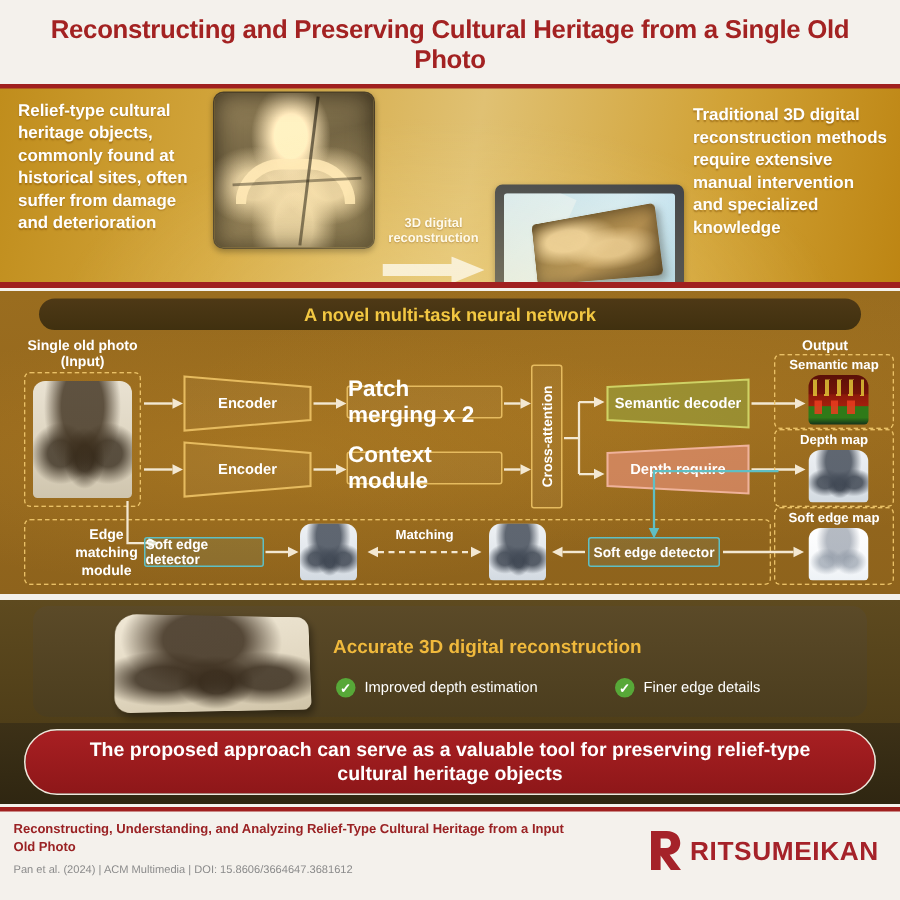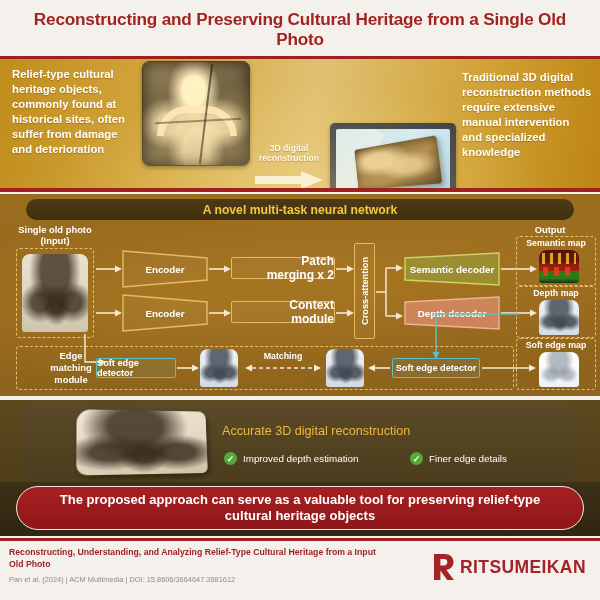--- a/index.html
+++ b/index.html
@@ -183,23 +183,22 @@
     content:""; position:absolute; left:8%; top:8%; width:84%; height:34%;
     background: repeating-linear-gradient(92deg, rgba(240,220,60,.75) 0 3px, rgba(0,0,0,0) 3px 8px);
   }
   .relief-sem::after{
     content:""; position:absolute; left:10%; top:52%; width:80%; height:26%;
     background: repeating-linear-gradient(90deg, rgba(235,60,30,.85) 0 5px, rgba(0,0,0,0) 5px 11px);
   }
 
   .box-node {
     position:absolute; display:flex; align-items:center; justify-content:center;
-    color:#fff; font-size:12px; font-weight:600; text-align:right;
+    color:#fff; font-size:15px; font-weight:600; text-align:left;
     border-radius:2px;
-    padding-left:20px;
   }
   .node-plain { border:1.3px solid #e6bb5f; background: rgba(255,255,255,.04); }
   .trap-wrap { position:absolute; }
   .trap-wrap svg { position:absolute; left:0; top:0; }
   .trap-label {
     position:absolute; inset:0; display:flex; align-items:center; justify-content:center;
     color:#fff; font-size:9.8px; font-weight:700;
   }
   .vbox {
     position:absolute; border:1.3px solid #e6bb5f; border-radius:2px;
@@ -239,21 +238,21 @@
       radial-gradient(ellipse at 24% 66%, rgba(48,36,22,.8) 0 13%, rgba(0,0,0,0) 30%),
       radial-gradient(ellipse at 50% 70%, rgba(48,36,22,.85) 0 12%, rgba(0,0,0,0) 28%),
       radial-gradient(ellipse at 76% 66%, rgba(48,36,22,.8) 0 13%, rgba(0,0,0,0) 30%),
       linear-gradient(170deg,#f0e8d6 0%,#e3d9c3 55%,#cfc3a7 100%);
     transform: perspective(300px) rotateY(10deg) rotateX(6deg);
     border-radius: 14px 8px 6px 10px;
     box-shadow: 2px 3px 6px rgba(0,0,0,.4);
   }
   .result-title {
     position:absolute; left:222px; top:424px;
-    color:#f0b93c; font-size:12.6px; font-weight:normal;
+    color:#f0b93c; font-size:12.6px; font-weight:bold;
   }
   .bullet {
     position:absolute; display:flex; align-items:center; gap:6px;
     color:#ffffff; font-size:9.8px;
   }
   .check {
     width:13px; height:13px; border-radius:50%;
     background:#57a838; display:flex; align-items:center; justify-content:center;
     color:#fff; font-size:9px; font-weight:bold; flex:none;
   }
@@ -398,21 +397,21 @@
     <div class="trap-wrap" style="left:404px; top:58px; width:96px; height:34px;">
       <svg width="96" height="34" viewBox="0 0 96 34">
           <polygon points="1,6 95,1 95,33 1,28" fill="rgba(150,160,60,0.62)" stroke="#cfd264" stroke-width="1.4"></polygon>
         </svg>
       <div class="trap-label">Semantic decoder</div>
     </div>
     <div class="trap-wrap" style="left:404px; top:102px; width:96px; height:34px;">
       <svg width="96" height="34" viewBox="0 0 96 34">
           <polygon points="1,6 95,1 95,33 1,28" fill="rgba(222,140,110,0.75)" stroke="#efb29a" stroke-width="1.4"></polygon>
         </svg>
-      <div class="trap-label">Depth decoder</div>
+      <div class="trap-label">Depth require</div>
     </div>
 
     <svg class="arrow-svg" style="left:501px; top:70px; width:36px; height:10px;" viewBox="0 0 36 10">
       <line x1="0" y1="5" x2="29" y2="5" stroke="#f3e8d2" stroke-width="1.6"></line>
         <polygon points="29,1.5 36,5 29,8.5" fill="#f3e8d2"></polygon>
     </svg>
     <svg class="arrow-svg" style="left:501px; top:114px; width:36px; height:10px;" viewBox="0 0 36 10">
       <line x1="0" y1="5" x2="29" y2="5" stroke="#f3e8d2" stroke-width="1.6"></line>
         <polygon points="29,1.5 36,5 29,8.5" fill="#f3e8d2"></polygon>
     </svg>

